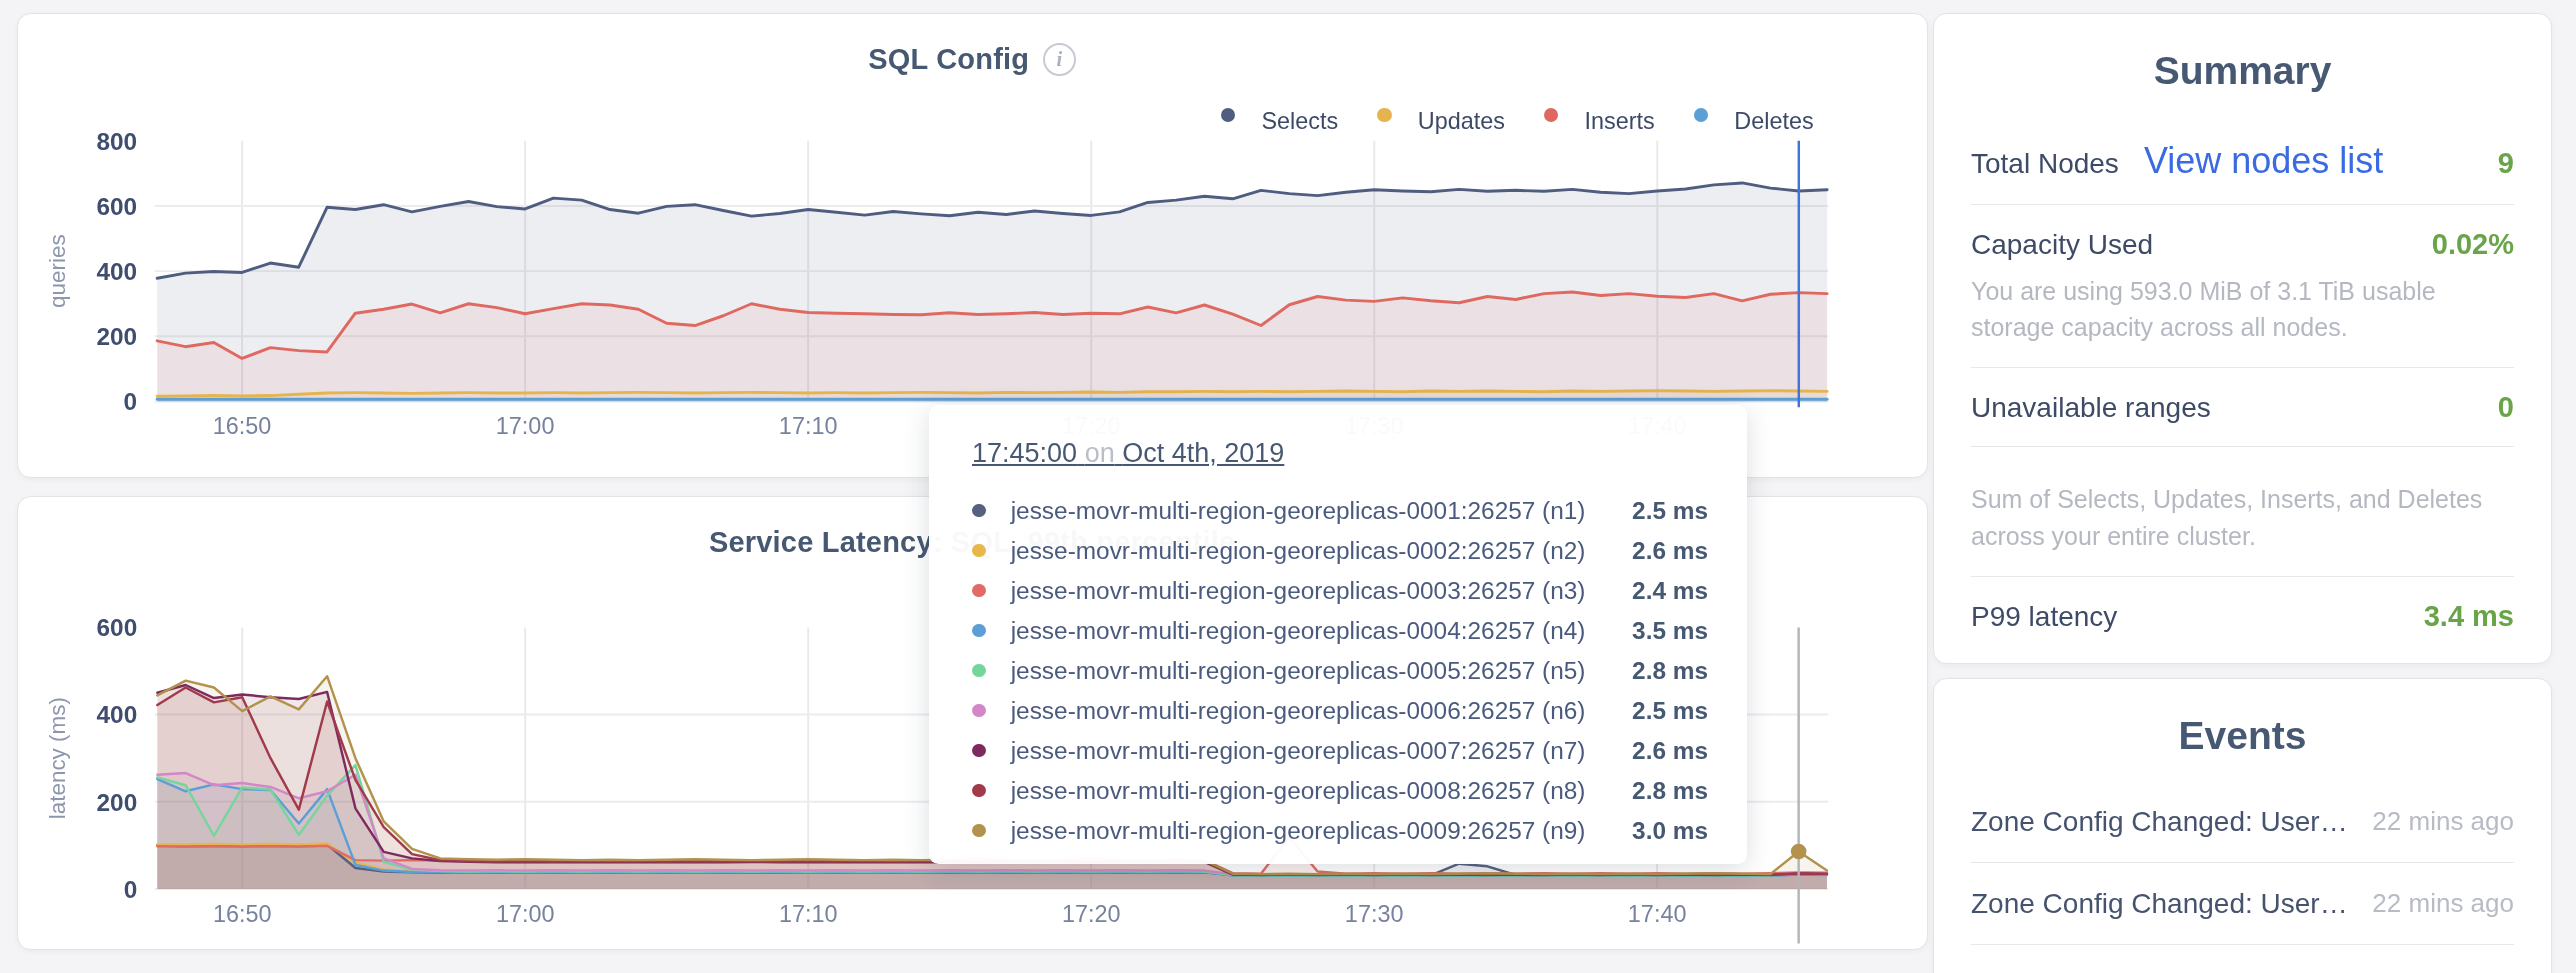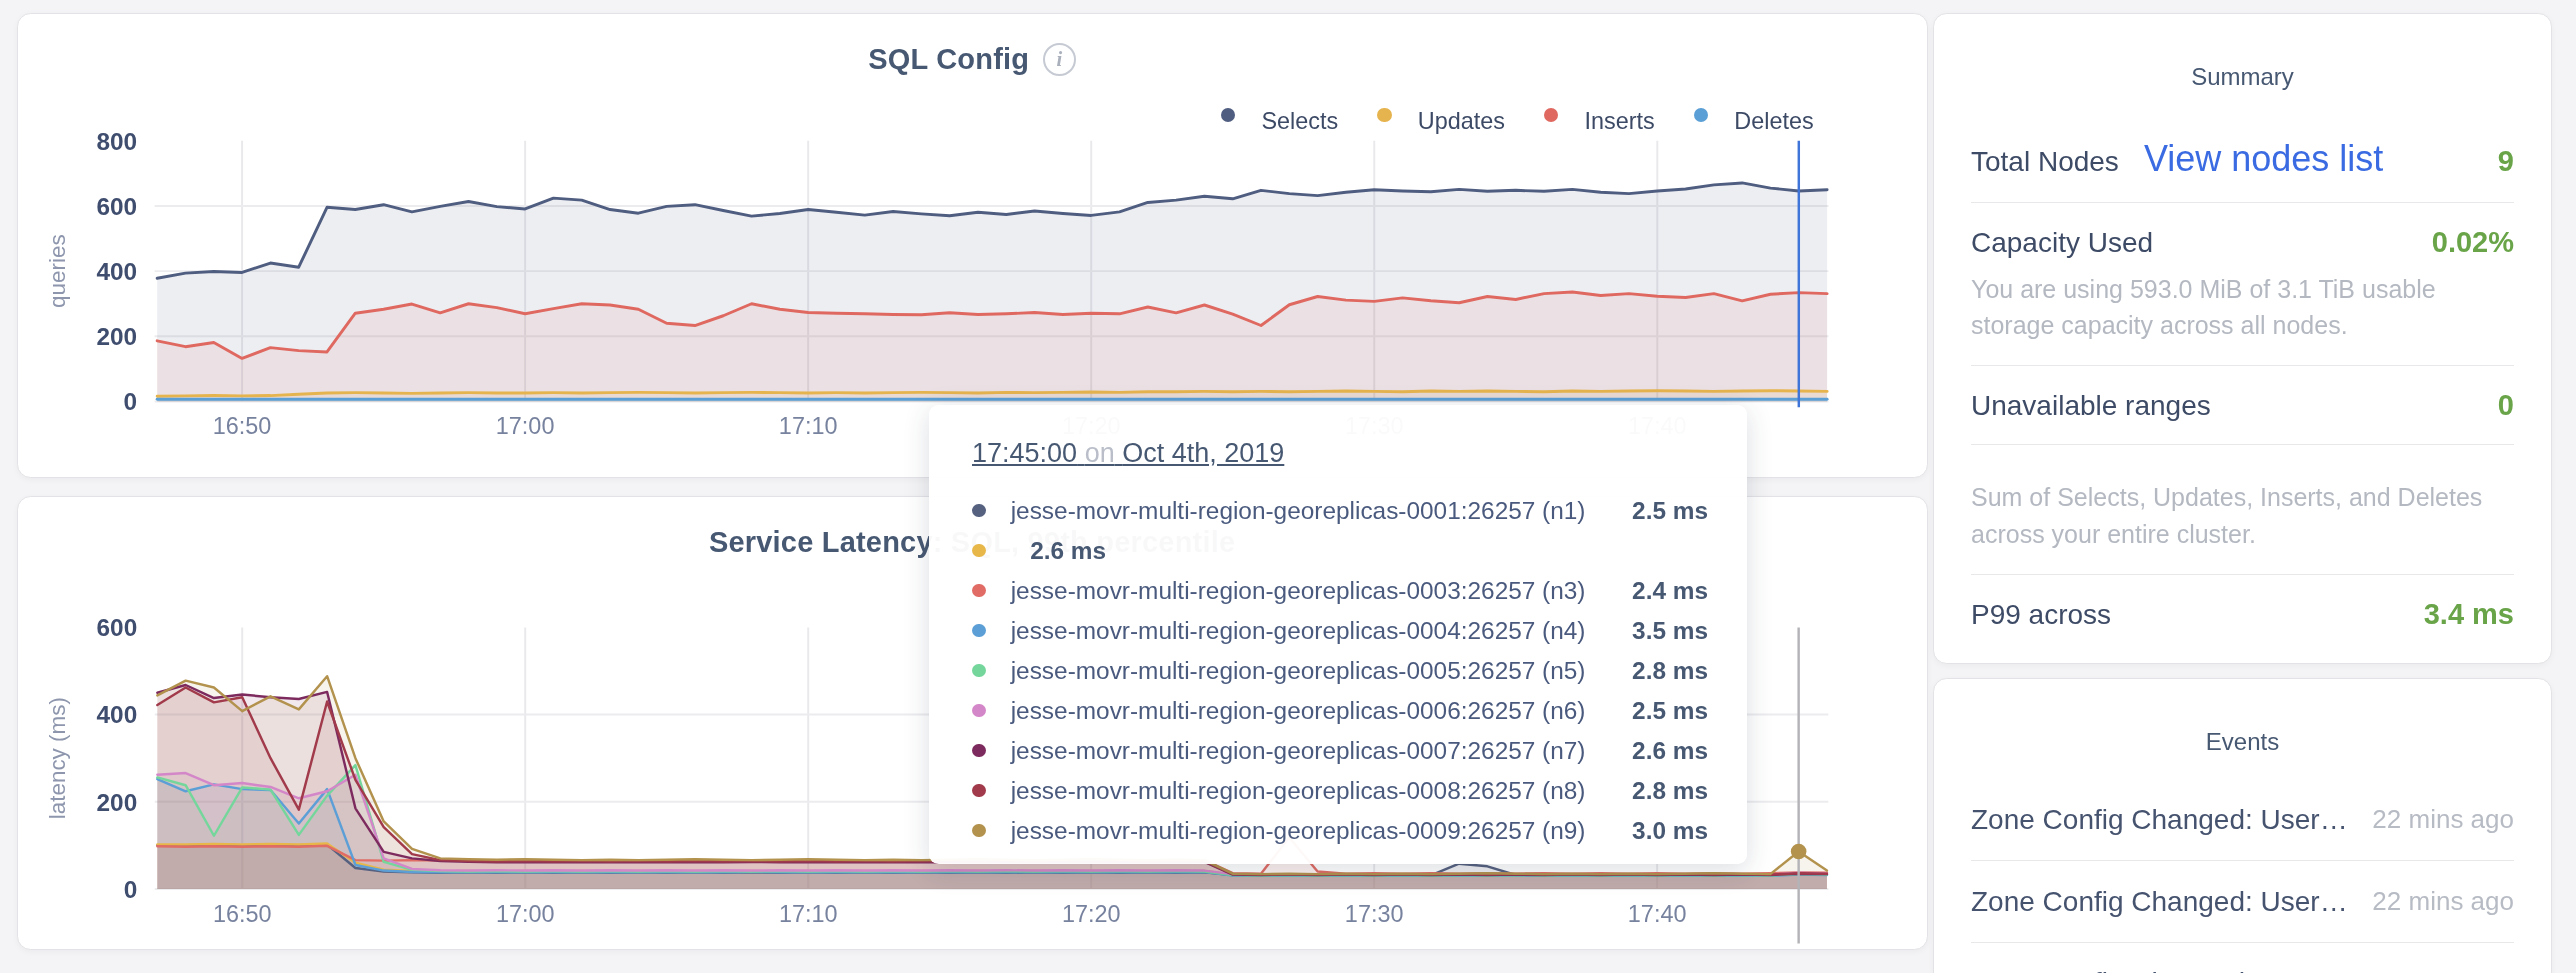--- a/index.html
+++ b/index.html
@@ -44,21 +44,21 @@
   }
   .tooltip-header{font-size:27px;color:#475872;margin-bottom:21.5px;text-decoration:underline;}
   .tooltip-header .conj{color:#b9bec9;}
   .tooltip-row{display:flex;align-items:center;height:40px;}
   .tooltip-dot{width:13.7px;height:13.7px;border-radius:50%;margin-right:25px;flex:0 0 auto;}
   .tooltip-name{font-size:24.4px;color:#4a5a7e;flex:1 1 auto;white-space:nowrap;}
   .tooltip-value{font-size:24.4px;font-weight:700;color:#475872;margin-left:19.5px;white-space:nowrap;}
   
   #card-summary{left:1933px;top:12.7px;width:619px;height:651px;padding:0 37px;}
   #card-events{left:1933px;top:678px;width:619px;height:410px;padding:0 37px;}
-  .side-title{margin-top:49px;text-align:center;font-size:24px;font-weight:400;color:#475872;}
+  .side-title{margin-top:35px;text-align:center;font-size:39px;font-weight:700;color:#475872;}
   .sum-rows{margin-top:25px;}
   .sum-row{padding:22.4px 0;}
   .sum-row + .sum-row{border-top:1px solid #e8e8ea;}
   .sum-main{display:flex;align-items:baseline;justify-content:center;}
   .sum-label{font-size:28px;color:#3e4b66;white-space:nowrap;}
   .sum-link{font-size:36px;color:#3b6be2;margin-left:25px;cursor:pointer;white-space:nowrap;}
   .sum-value{font-size:29px;font-weight:700;color:#69a449;margin-left:auto;white-space:nowrap;}
   .sum-subtitle{font-size:25px;color:#b4b8c1;margin-top:11.7px;line-height:1.45;}
   .events-rows{margin-top:23.4px;}
   .event-row{display:flex;align-items:center;padding:24.4px 0;cursor:pointer;}
@@ -183,20 +183,21 @@
     <span>Oct 4th, 2019</span>
   </div>
   <div id="tooltip-rows">
       <div class="tooltip-row">
         <span class="tooltip-dot" style="background: rgb(86, 97, 128);"></span>
         <span class="tooltip-name">jesse-movr-multi-region-georeplicas-0001:26257 (n1)</span>
         <span class="tooltip-value">2.5 ms</span>
       </div>
       <div class="tooltip-row">
         <span class="tooltip-dot" style="background: rgb(231, 183, 74);"></span>
+        <span class="tooltip-name">jesse-movr-multi-region-georeplicas-0002:26257 (n2)</span>
         <span class="tooltip-value">2.6 ms</span>
       </div>
       <div class="tooltip-row">
         <span class="tooltip-dot" style="background: rgb(224, 108, 101);"></span>
         <span class="tooltip-name">jesse-movr-multi-region-georeplicas-0003:26257 (n3)</span>
         <span class="tooltip-value">2.4 ms</span>
       </div>
       <div class="tooltip-row">
         <span class="tooltip-dot" style="background: rgb(92, 159, 214);"></span>
         <span class="tooltip-name">jesse-movr-multi-region-georeplicas-0004:26257 (n4)</span>
@@ -251,21 +252,21 @@
         <div class="sum-main">
           <span class="sum-label">Unavailable ranges</span>
           <span class="sum-value" style="color: rgb(105, 164, 73);">0</span>
         </div>
       </div>
       <div class="sum-row">
         <div class="sum-subtitle">Sum of Selects, Updates, Inserts, and Deletes across your entire cluster.</div>
       </div>
       <div class="sum-row">
         <div class="sum-main">
-          <span class="sum-label">P99 across</span>
+          <span class="sum-label">P99 latency</span>
           <span class="sum-value" style="color: rgb(105, 164, 73);">3.4 ms</span>
         </div>
       </div>
     </div>
 </div>
 
 <div class="card" id="card-events">
   <div class="side-title">Events</div>
   <div class="events-rows" id="events-rows">
       <div class="event-row">

